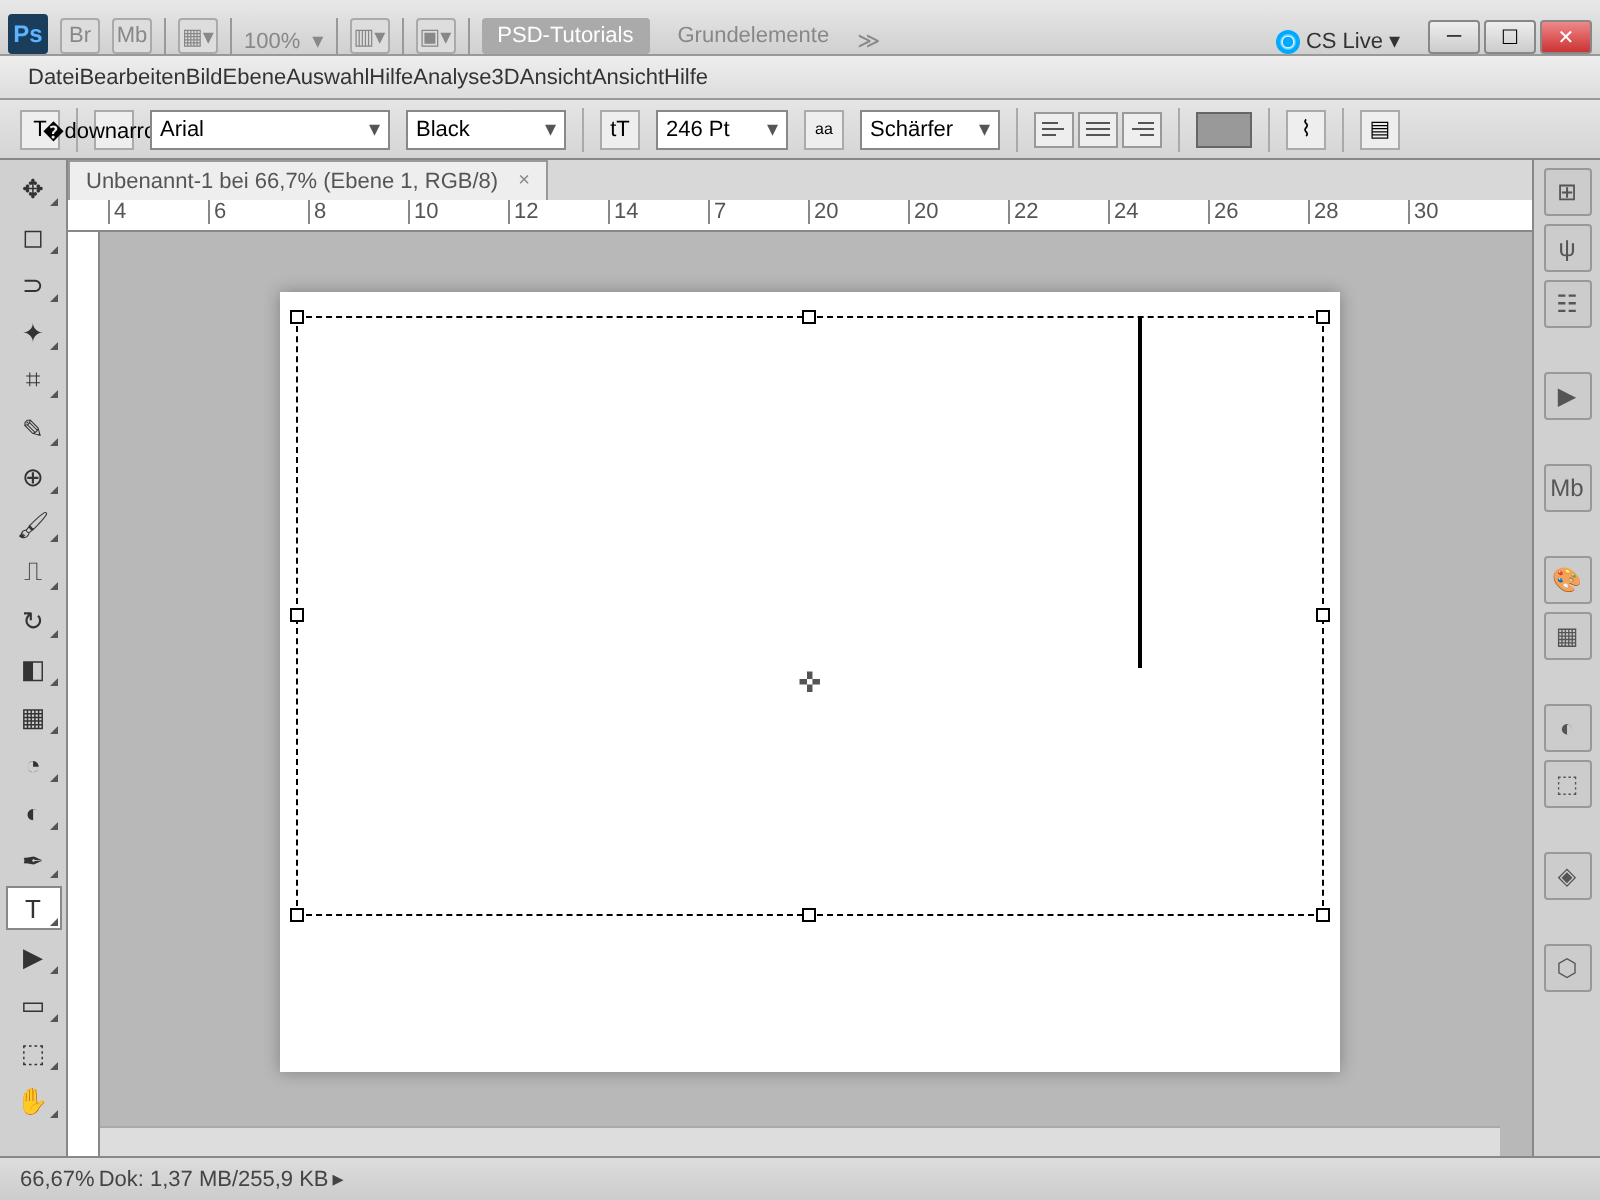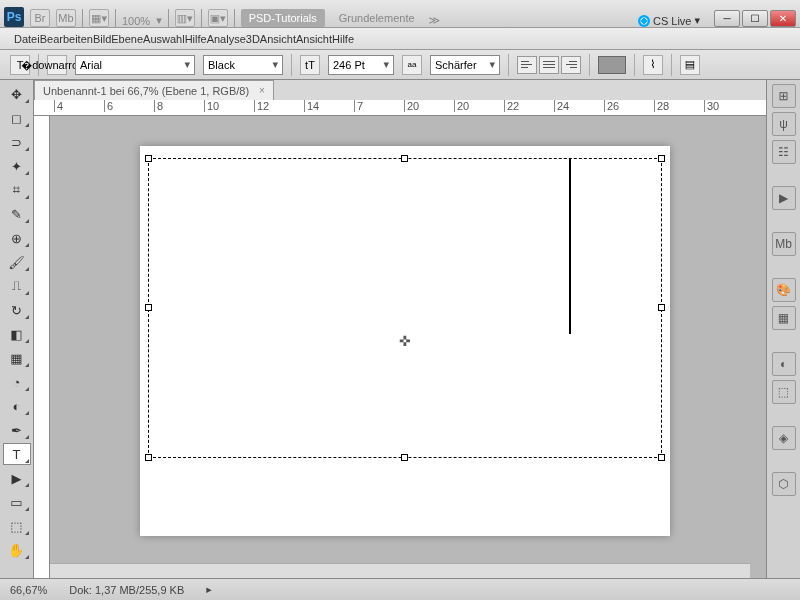--- a/index.html
+++ b/index.html
@@ -44,21 +44,21 @@
 .handle{width:7px;height:7px;background:#fff;border:1px solid #000;position:absolute}
 .htl{top:-4px;left:-4px}.htc{top:-4px;left:50%;margin-left:-4px}.htr{top:-4px;right:-4px}
 .hml{top:50%;left:-4px;margin-top:-4px}.hmr{top:50%;right:-4px;margin-top:-4px}
 .hbl{bottom:-4px;left:-4px}.hbc{bottom:-4px;left:50%;margin-left:-4px}.hbr{bottom:-4px;right:-4px}
 .bigtext{font-size:150px;font-weight:900;color:#bfbfbf;position:absolute;top:-28px;left:50px;letter-spacing:-5px}
 .cursor{position:absolute;top:0px;left:420px;width:2px;height:175px;background:#000}
 .anchor{position:absolute;top:174px;left:250px;font-size:14px;color:#555}
 .panels{width:34px;background:#d0d0d0;border-left:1px solid #888;display:flex;flex-direction:column;padding-top:4px;gap:4px}
 .panel-ic{width:24px;height:24px;margin:0 auto;background:#ccc;border:1px solid #999;border-radius:2px;display:flex;align-items:center;justify-content:center;font-size:12px;color:#555}
 .panel-gap{height:14px}
-.statusbar{position:absolute;bottom:0;left:0;right:0;height:22px;background:linear-gradient(#ddd,#ccc);border-top:1px solid #888;display:flex;align-items:center;gap:22px;padding:0 10px;font-size:10px;color:#444}
+.statusbar{position:absolute;bottom:0;left:0;right:0;height:22px;background:linear-gradient(#ddd,#ccc);border-top:1px solid #888;display:flex;align-items:center;gap:2px;padding:0 10px;font-size:10px;color:#444}
 .scroll-h{position:absolute;bottom:0;left:16px;right:16px;height:15px;background:#ddd;border-top:1px solid #aaa}
 .ruler-ticks{display:flex;padding-left:20px}
 .ruler-ticks span{width:50px;display:inline-block;border-left:1px solid #888;padding-left:2px}
 .chevron{color:#888;font-size:11px}
 </style>
 </head>
 <body>
 
 <div class="titlebar">
   <div class="ps-logo">Ps</div>

